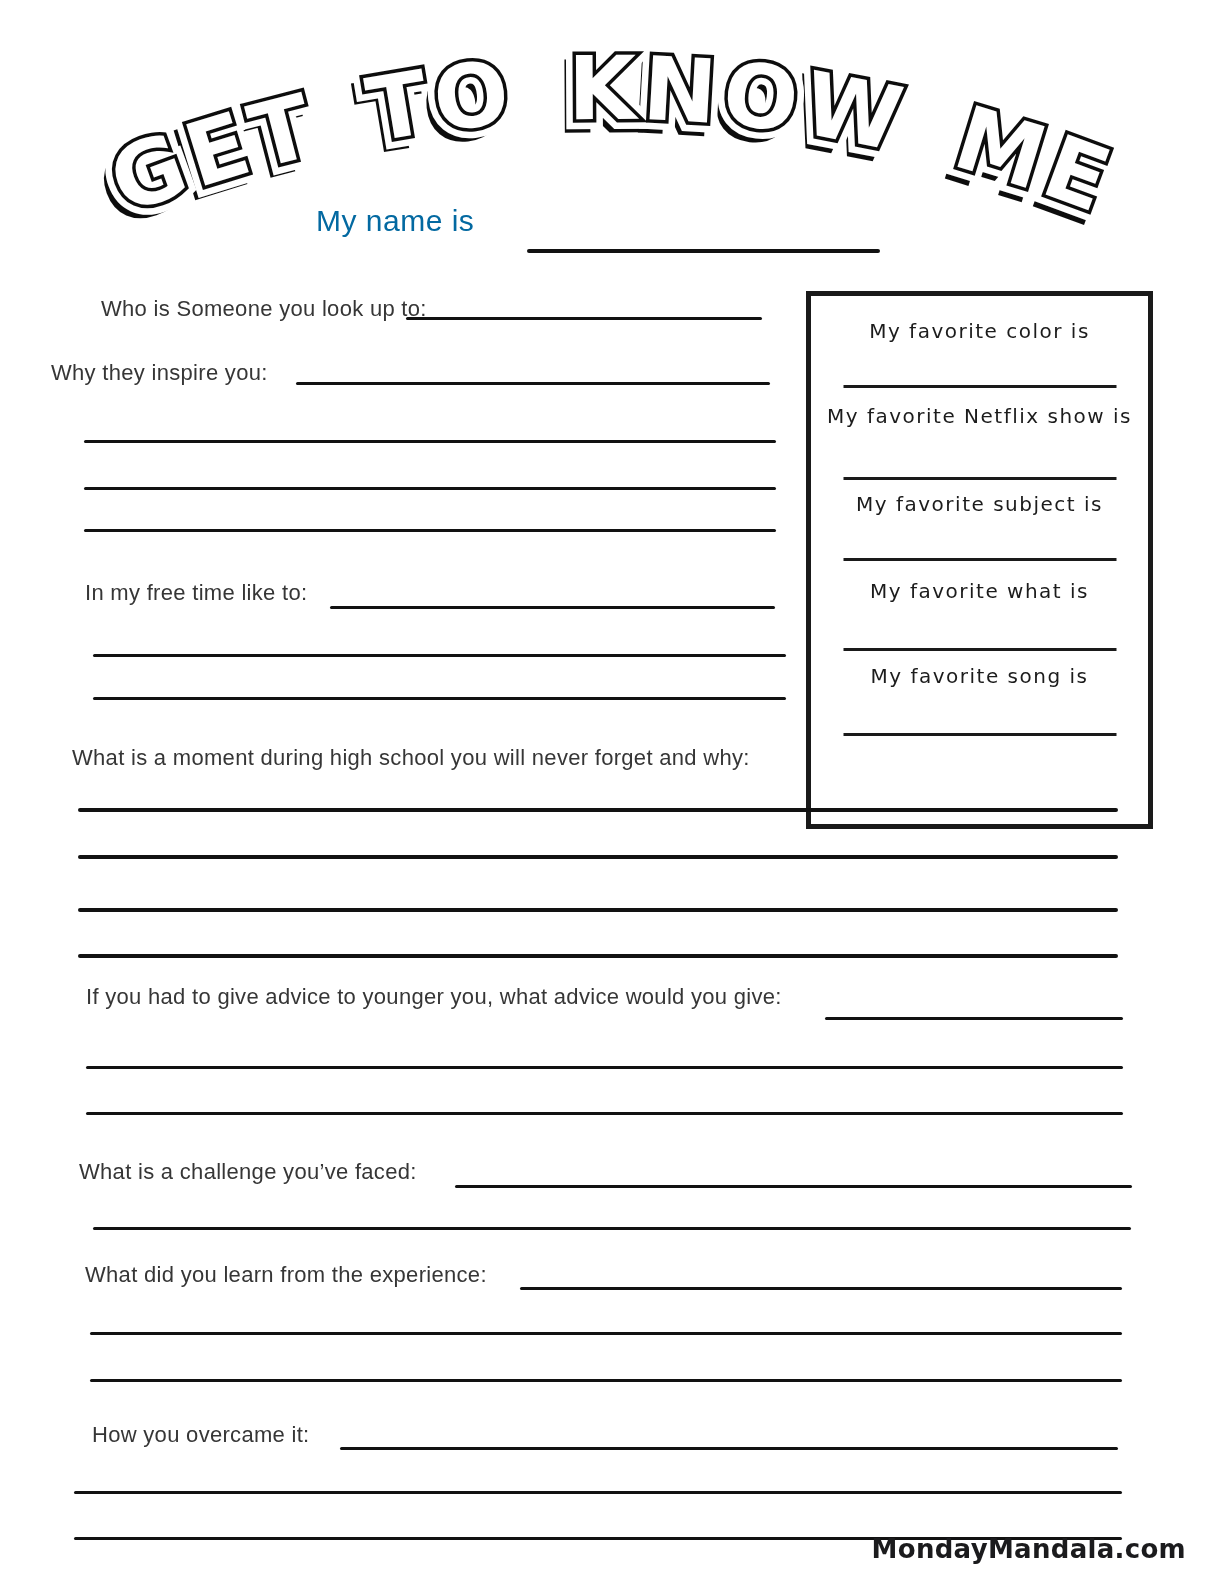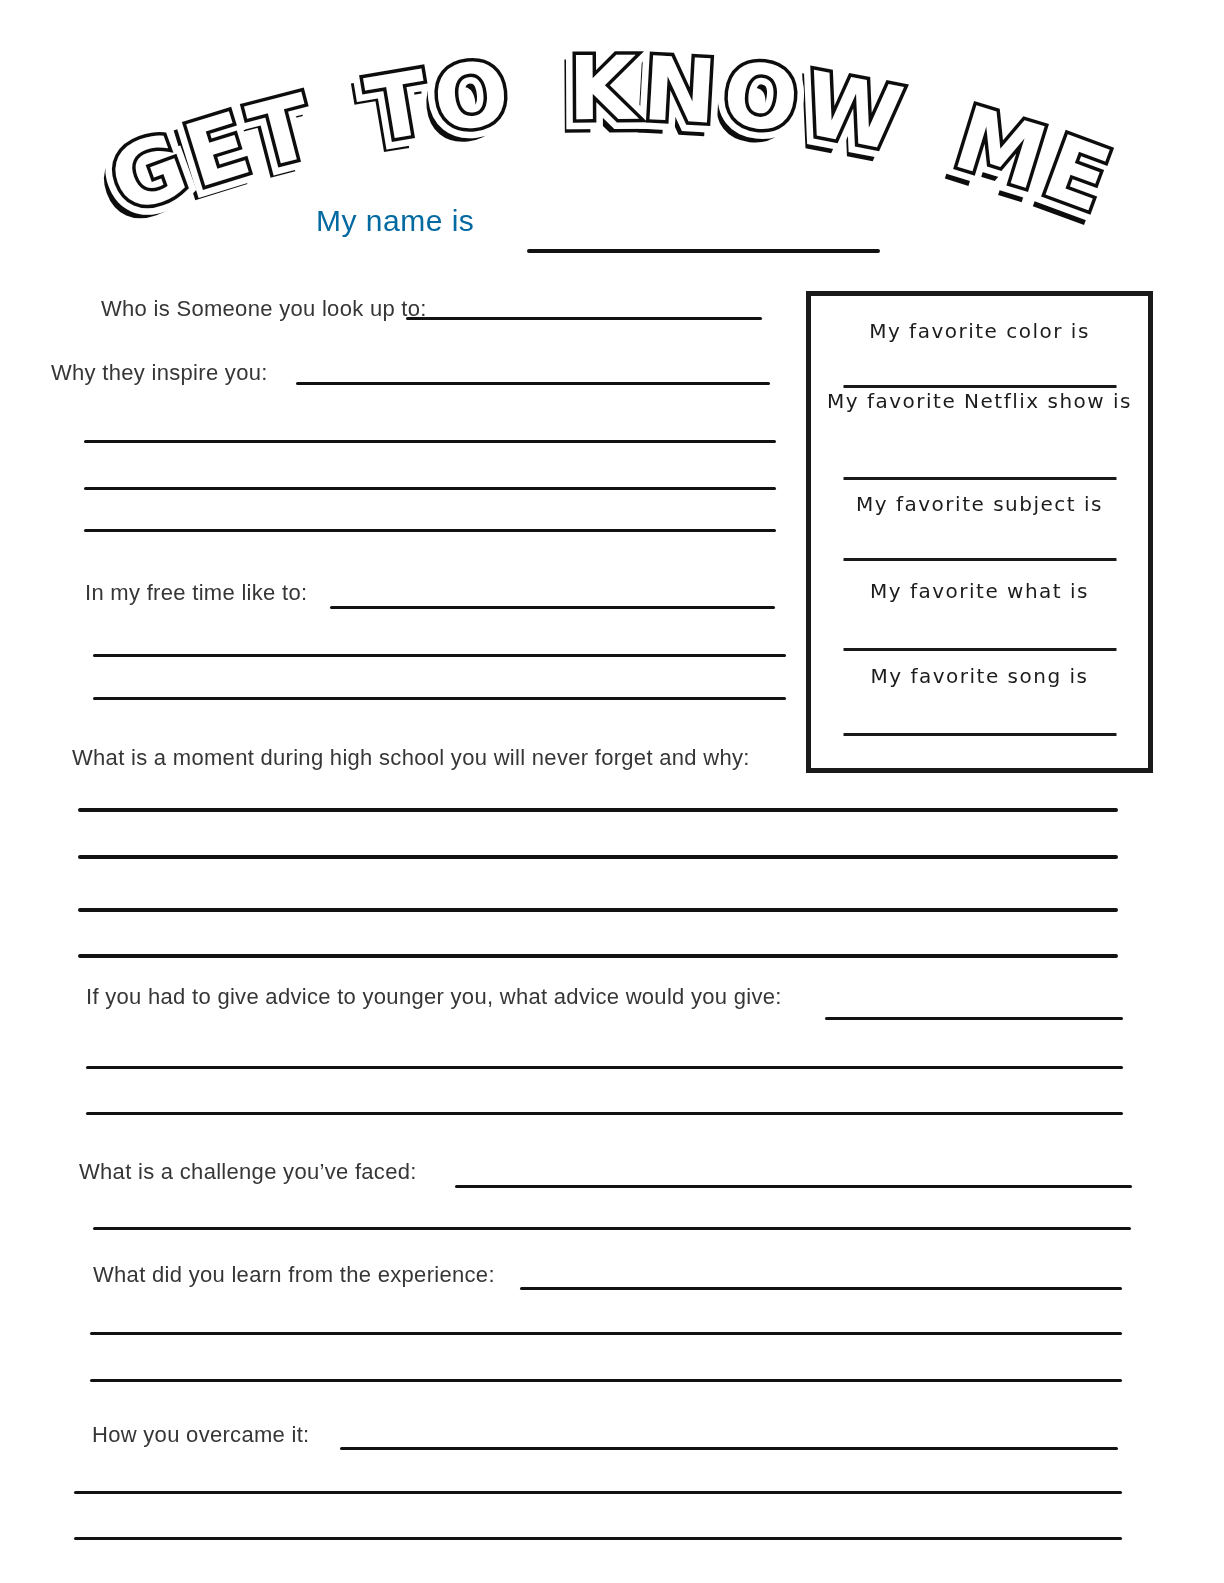--- a/index.html
+++ b/index.html
@@ -27,21 +27,21 @@
   .t-main{fill:#ffffff;stroke:#0d0d0d;stroke-width:7px;paint-order:stroke;}
   
   .name-label{position:absolute;left:316px;top:204px;font-size:30px;color:#0369a1;letter-spacing:0.5px;}
   
   .q{position:absolute;font-size:22px;color:#363636;letter-spacing:0.3px;white-space:nowrap;}
   
   .ln{position:absolute;height:3px;background:#121212;border-radius:2px;}
   .ln.thick{height:4px;}
   
   .fav-box{
-    position:absolute;left:806px;top:291px;width:347px;height:482px;
+    position:absolute;left:806px;top:291px;width:347px;height:538px;
     border:5px solid #1a1a1a;background:#ffffff;box-sizing:border-box;
   }
   .fav-label{
     position:absolute;left:0;right:0;text-align:center;
     font-family:"DejaVu Sans", sans-serif;
     font-size:20px;color:#1c1c1c;letter-spacing:1.5px;white-space:nowrap;
   }
   .fav-line{
     position:absolute;left:50%;transform:translateX(-50%);
     width:273px;height:2.5px;background:#1a1a1a;
@@ -82,21 +82,21 @@
   <div class="ln" style="left:84px;top:529px;width:692px;"></div>
 
   <div class="q" style="left:85px;top:580px;text-align:center;">In my free time like to:</div>
   <div class="ln" style="left:330px;top:606px;width:445px;"></div>
   <div class="ln" style="left:93px;top:654px;width:693px;"></div>
   <div class="ln" style="left:93px;top:697px;width:693px;"></div>
 
   <div class="fav-box">
     <div class="fav-label" style="top:23px;">My favorite color is</div>
     <div class="fav-line" style="top:89px;"></div>
-    <div class="fav-label" style="top:93px;">My favorite Netflix show is</div>
+    <div class="fav-label" style="top:108px;">My favorite Netflix show is</div>
     <div class="fav-line" style="top:181px;"></div>
     <div class="fav-label" style="top:196px;">My favorite subject is</div>
     <div class="fav-line" style="top:262px;"></div>
     <div class="fav-label" style="top:283px;">My favorite what is</div>
     <div class="fav-line" style="top:352px;"></div>
     <div class="fav-label" style="top:368px;">My favorite song is</div>
     <div class="fav-line" style="top:437px;"></div>
   </div>
 
   <div class="q" style="left:72px;top:745px;">What is a moment during high school you will never forget and why:</div>
@@ -107,24 +107,25 @@
 
   <div class="q" style="left:86px;top:984px;">If you had to give advice to younger you, what advice would you give:</div>
   <div class="ln" style="left:825px;top:1017px;width:298px;"></div>
   <div class="ln" style="left:86px;top:1066px;width:1037px;"></div>
   <div class="ln" style="left:86px;top:1112px;width:1037px;"></div>
 
   <div class="q" style="left:79px;top:1159px;">What is a challenge you’ve faced:</div>
   <div class="ln" style="left:455px;top:1185px;width:677px;"></div>
   <div class="ln" style="left:93px;top:1227px;width:1038px;"></div>
 
-  <div class="q" style="left:85px;top:1262px;margin-left:8px;">What did you learn from the experience:</div>
+  <div class="q" style="left:85px;top:1262px;">What did you learn from the experience:</div>
   <div class="ln" style="left:520px;top:1287px;width:602px;"></div>
   <div class="ln" style="left:90px;top:1332px;width:1032px;"></div>
   <div class="ln" style="left:90px;top:1379px;width:1032px;"></div>
 
   <div class="q" style="left:92px;top:1422px;">How you overcame it:</div>
   <div class="ln" style="left:340px;top:1447px;width:778px;"></div>
   <div class="ln" style="left:74px;top:1491px;width:1048px;"></div>
   <div class="ln" style="left:74px;top:1537px;width:1048px;"></div>
 
+  <div class="footer">MondayMandala.com</div>
 
 </div>
 
 </body></html>

